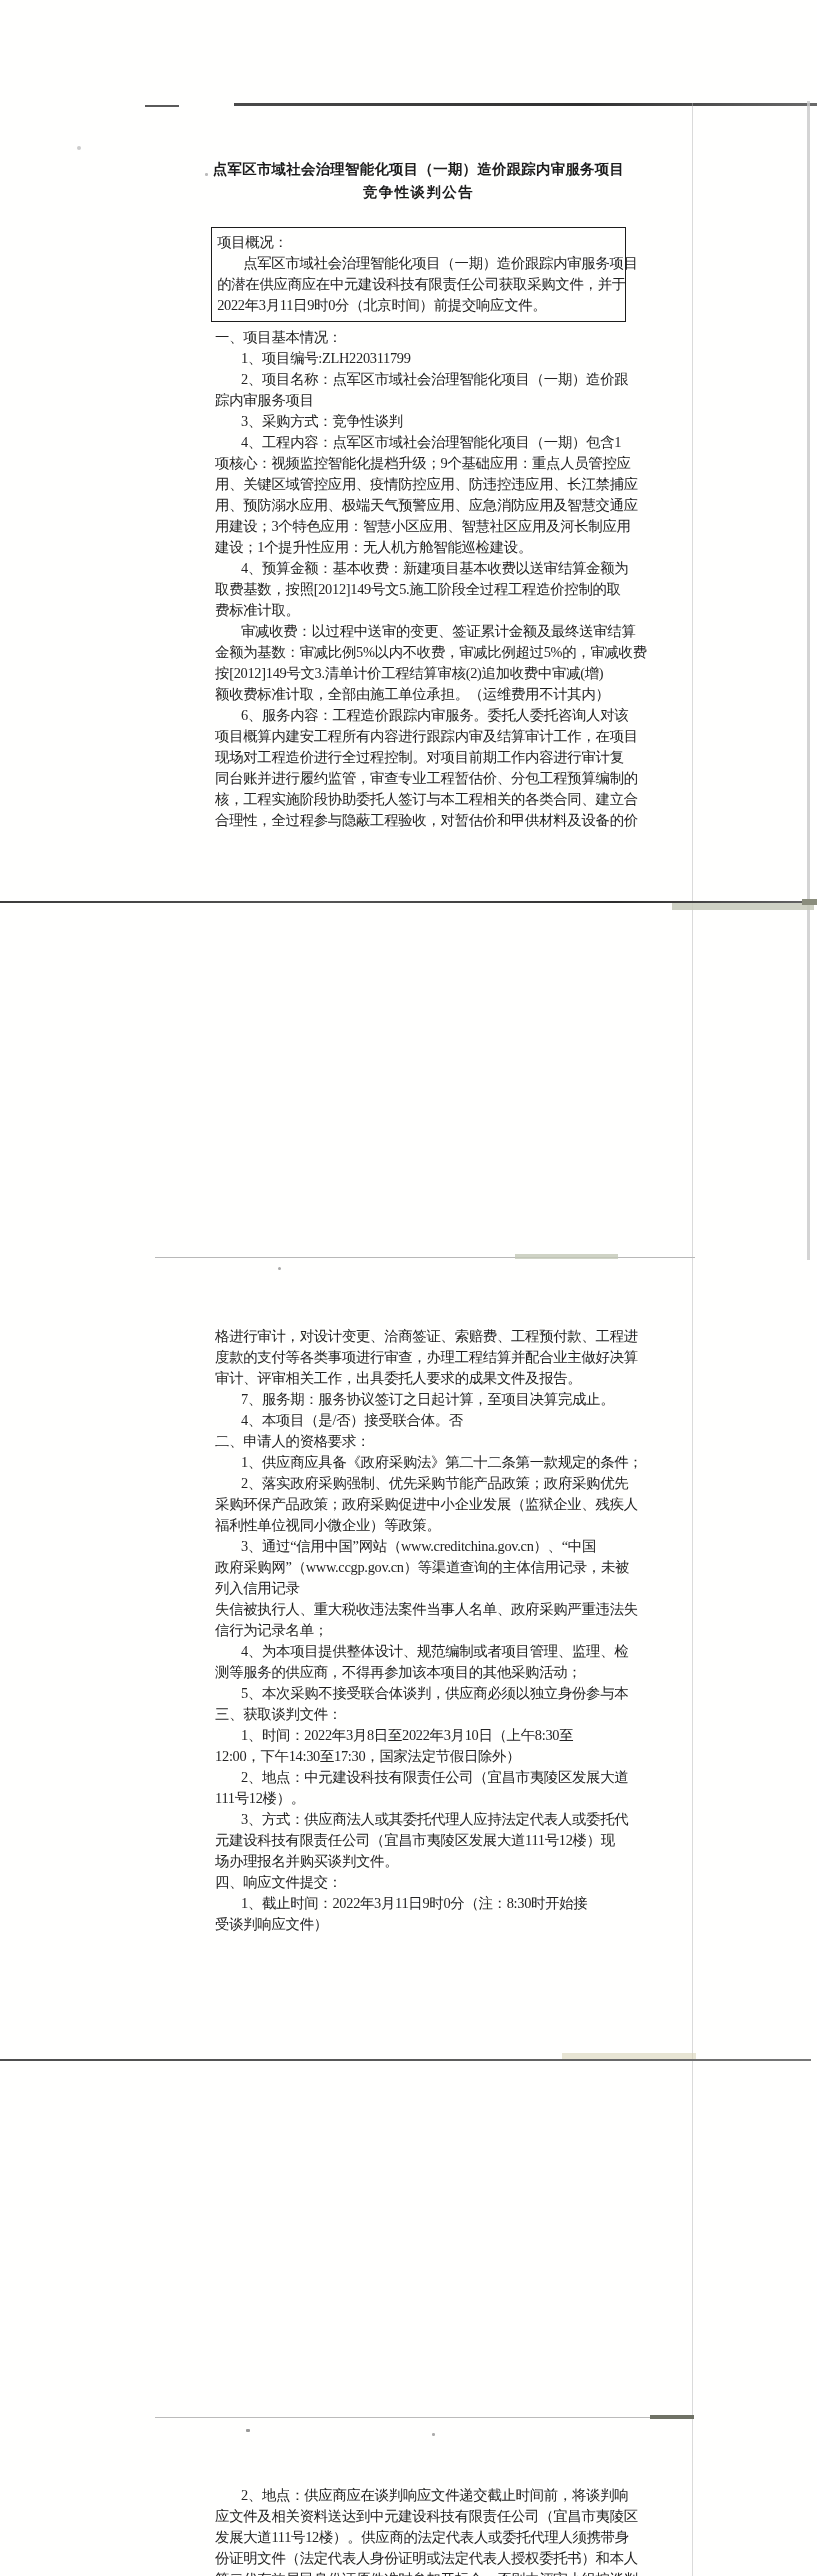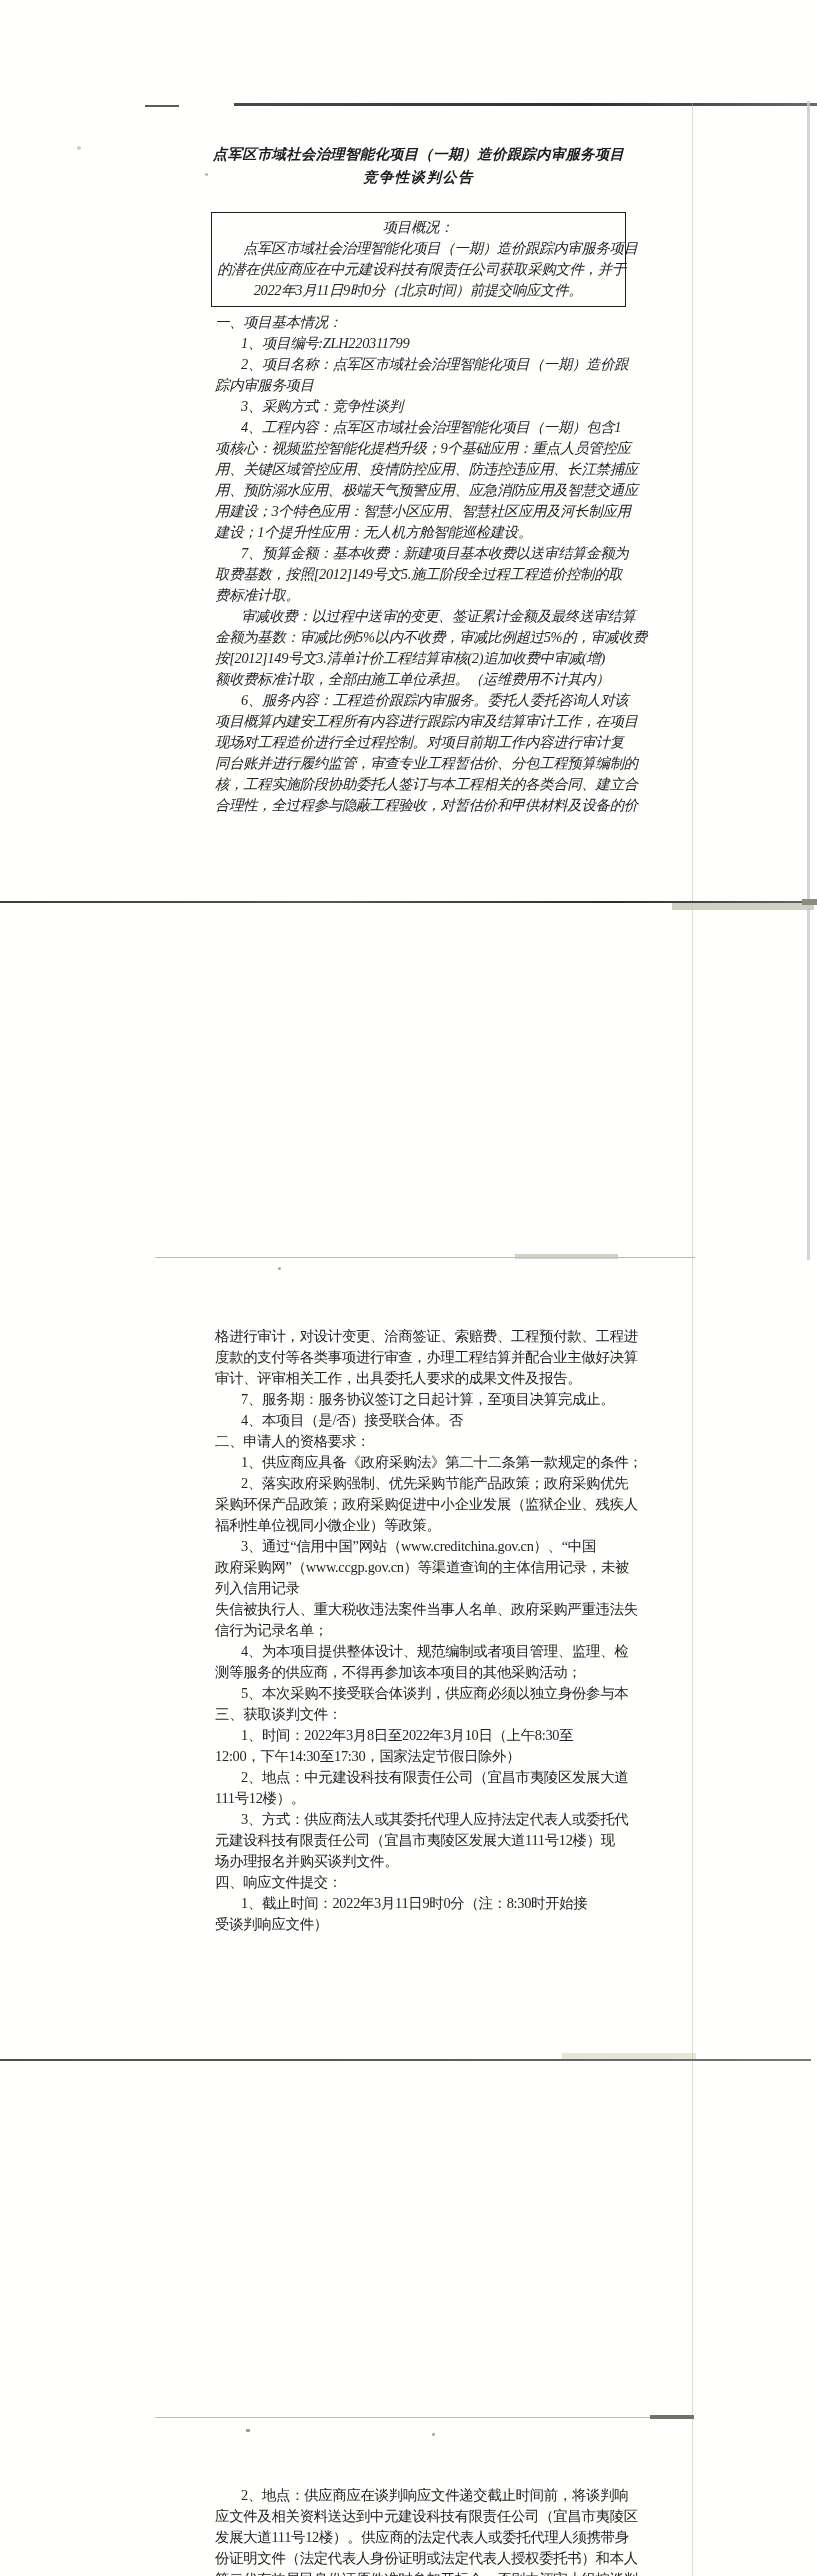--- a/index.html
+++ b/index.html
@@ -4,26 +4,26 @@
 <style>
   html,body{margin:0;padding:0;background:#ffffff;}
   #canvas{position:relative;width:818px;height:3470px;background:#fffffe;overflow:hidden;
           font-family:"Liberation Serif","DejaVu Serif",serif;color:#232323;}
 
   
   .content{position:absolute;left:211px;width:415px;font-size:14.4px;line-height:21px;}
   .line{white-space:nowrap;margin-left:4.1px;letter-spacing:-0.3px;}
   .line.indent{margin-left:30px;}
 
-  #content-p1{top:143px;font-style:italic;}
+  #content-p1{top:158px;}
   .doc-title{font-family:"DejaVu Sans","Liberation Sans",sans-serif;font-weight:700;
              font-size:14.4px;line-height:23px;text-align:center;letter-spacing:0.3px;color:#1c1c1c;}
   .doc-title.sub{letter-spacing:1.5px;}
   .overview-box{box-sizing:border-box;width:100%;margin-top:23px;margin-bottom:5.2px;
-                border:1.5px solid #1d1d1d;padding:3.6px 6.2px 5.2px 5.2px;line-height:21px;text-align:center;}
+                border:1.5px solid #1d1d1d;padding:3.6px 6.2px 5.2px 5.2px;line-height:21px;}
   .overview-box .line{margin-left:0;}
   .overview-box .line.indent{margin-left:26px;}
 
   #content-p2{top:1326px;}
   #content-p3{top:2485px;}
 
   
   .artifact{position:absolute;pointer-events:none;}
   .a-top-line{left:234px;top:103px;width:583px;height:2.6px;background:linear-gradient(90deg,#4a4a4a,#303030 60%,#6a6a6a);}
   .a-top-line-left{left:145px;top:105px;width:34px;height:2.1px;background:#5a5a5a;}
@@ -87,21 +87,21 @@
         <div class="line indent">1、项目编号:ZLH220311799</div>
         <div class="line indent">2、项目名称：点军区市域社会治理智能化项目（一期）造价跟</div>
         <div class="line">踪内审服务项目</div>
         <div class="line indent">3、采购方式：竞争性谈判</div>
         <div class="line indent">4、工程内容：点军区市域社会治理智能化项目（一期）包含1</div>
         <div class="line">项核心：视频监控智能化提档升级；9个基础应用：重点人员管控应</div>
         <div class="line">用、关键区域管控应用、疫情防控应用、防违控违应用、长江禁捕应</div>
         <div class="line">用、预防溺水应用、极端天气预警应用、应急消防应用及智慧交通应</div>
         <div class="line">用建设；3个特色应用：智慧小区应用、智慧社区应用及河长制应用</div>
         <div class="line">建设；1个提升性应用：无人机方舱智能巡检建设。</div>
-        <div class="line indent">7、预算金额：基本收费：新建项目基本收费以送审结算金额为</div>
+        <div class="line indent">4、预算金额：基本收费：新建项目基本收费以送审结算金额为</div>
         <div class="line">取费基数，按照[2012]149号文5.施工阶段全过程工程造价控制的取</div>
         <div class="line">费标准计取。</div>
         <div class="line indent">审减收费：以过程中送审的变更、签证累计金额及最终送审结算</div>
         <div class="line">金额为基数：审减比例5%以内不收费，审减比例超过5%的，审减收费</div>
         <div class="line">按[2012]149号文3.清单计价工程结算审核(2)追加收费中审减(增)</div>
         <div class="line">额收费标准计取，全部由施工单位承担。（运维费用不计其内）</div>
         <div class="line indent">6、服务内容：工程造价跟踪内审服务。委托人委托咨询人对该</div>
         <div class="line">项目概算内建安工程所有内容进行跟踪内审及结算审计工作，在项目</div>
         <div class="line">现场对工程造价进行全过程控制。对项目前期工作内容进行审计复</div>
         <div class="line">同台账并进行履约监管，审查专业工程暂估价、分包工程预算编制的</div>

